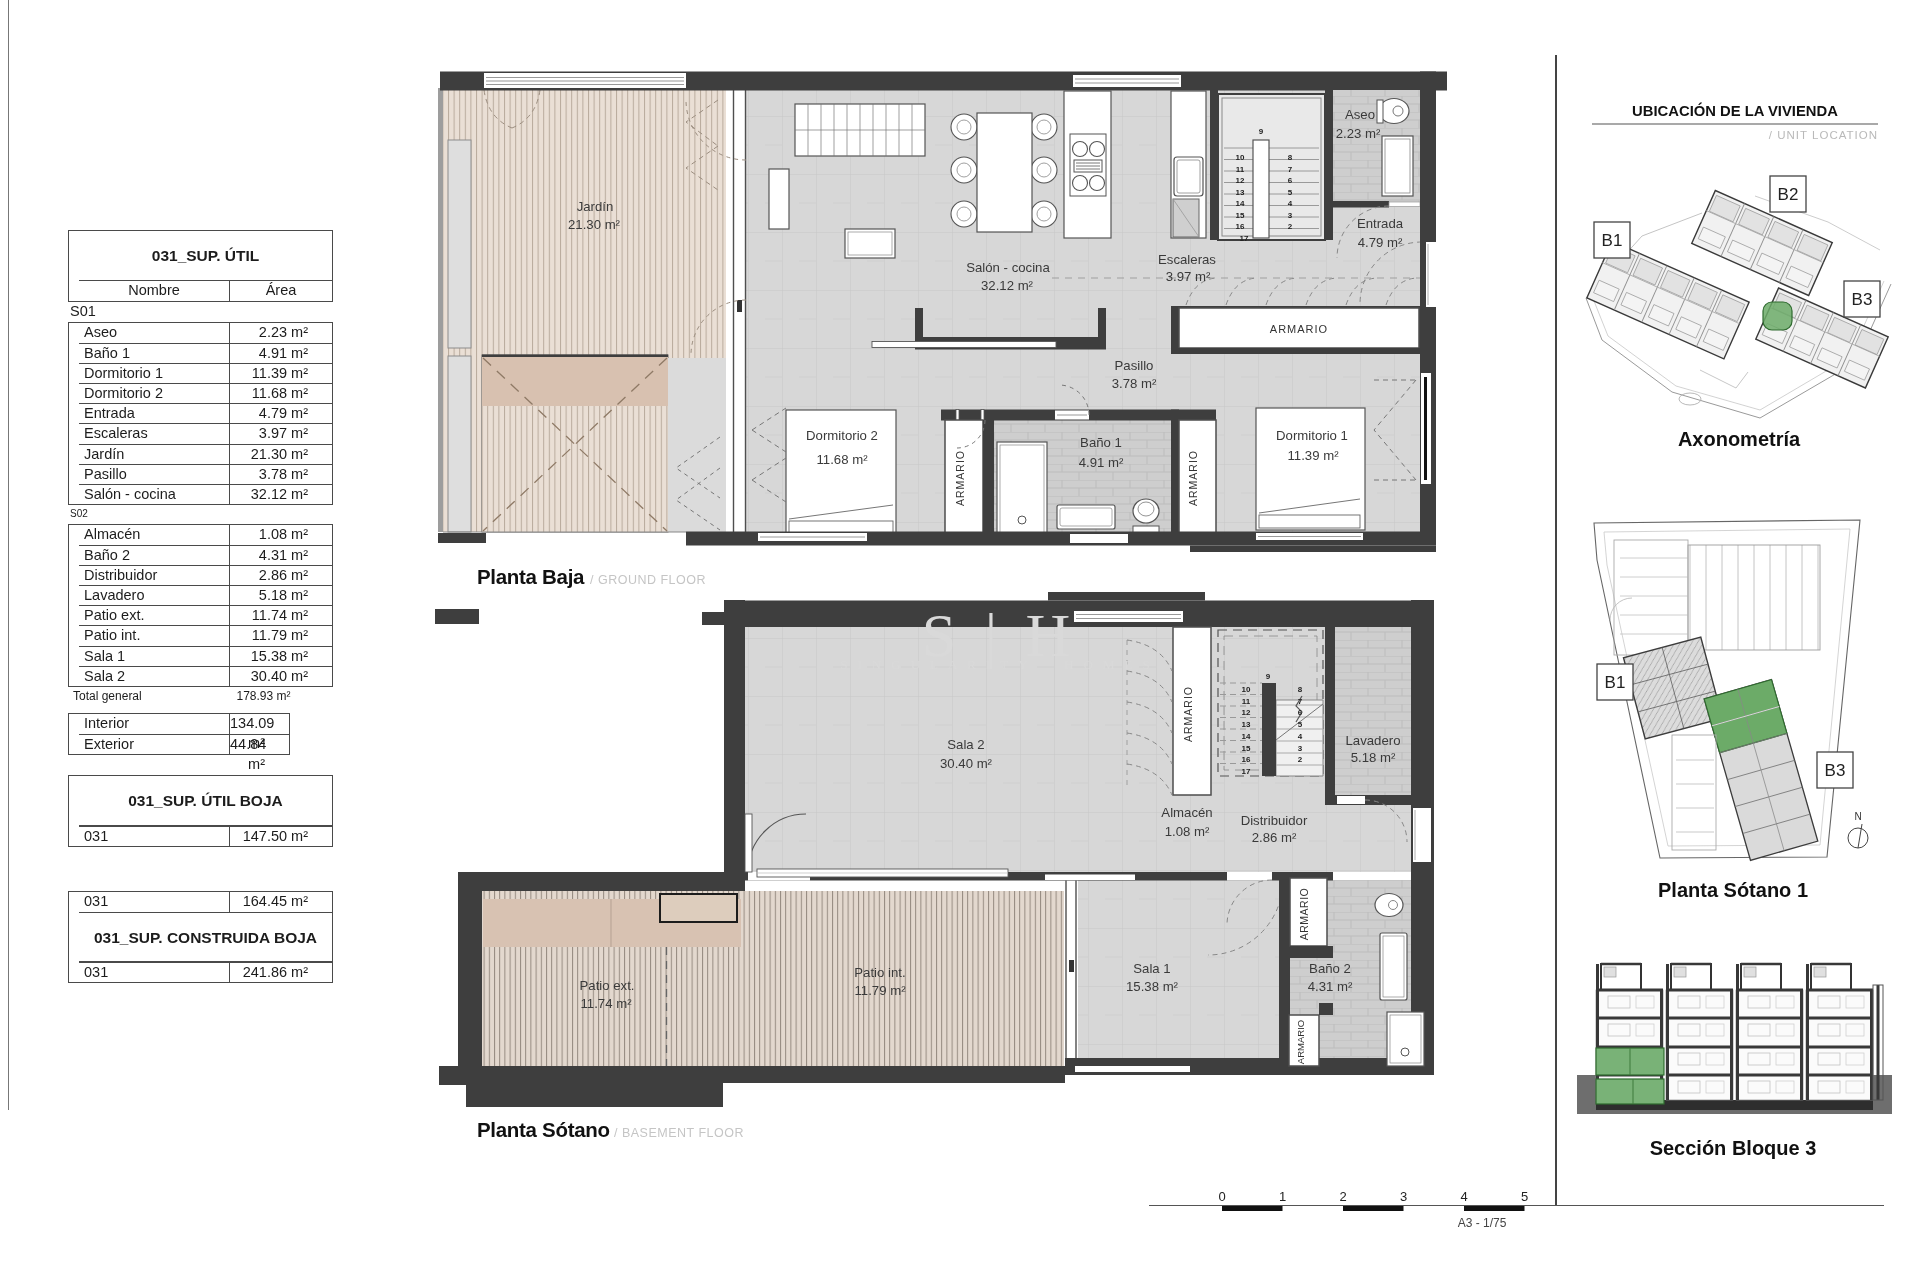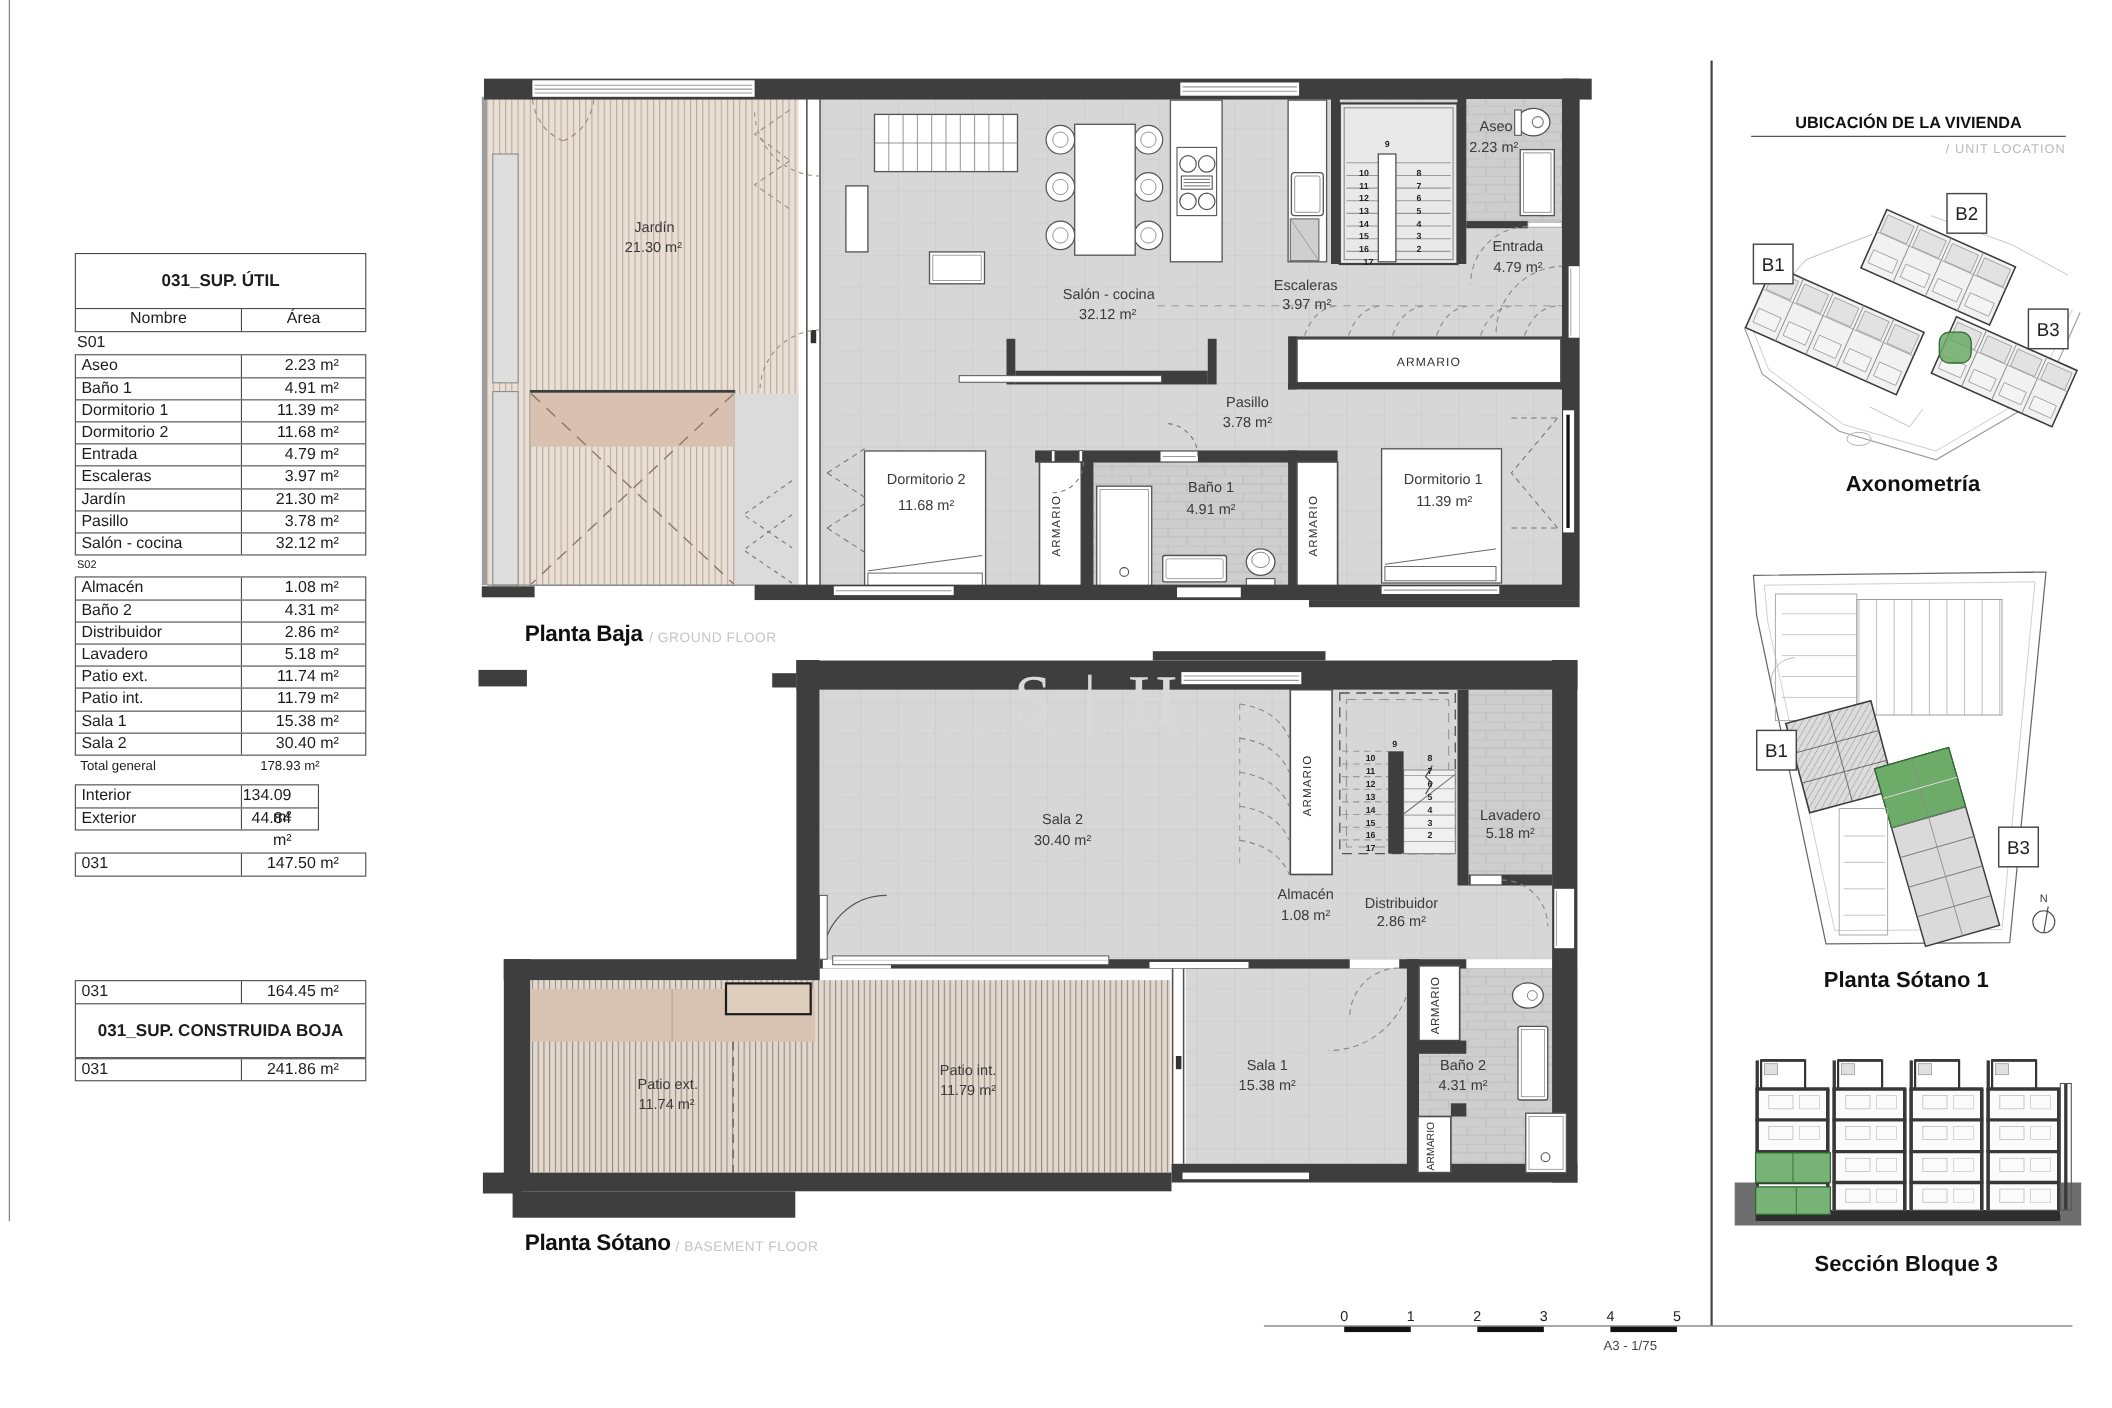--- a/index.html
+++ b/index.html
@@ -1,18 +1,18 @@
 <!DOCTYPE html>
 <html><head><meta charset="utf-8">
 <style>
 html,body{margin:0;padding:0;background:#fff;}
 #page{position:relative;width:1920px;height:1280px;background:#fff;overflow:hidden;
   font-family:"Liberation Sans",sans-serif;color:#1c1c1c;}
 .abs{position:absolute;}
-.tblbox{position:absolute;border:1px solid #4a4a4a;box-sizing:border-box;}
+.tblbox{position:absolute;border:1px solid #4a4a4a;box-sizing:border-box;padding-left:10px;}
 .trow{position:relative;border-top:1px solid #4a4a4a;height:20.1px;line-height:19.5px;font-size:14.5px;box-sizing:border-box;}
 .trow:first-child{border-top:none;}
 .tname{position:absolute;left:5px;top:0;}
 .tarea{position:absolute;left:150px;right:0;top:0;bottom:0;border-left:1px solid #4a4a4a;text-align:right;padding-right:24px;box-sizing:border-box;}
 .ttitle{font-weight:bold;text-align:center;font-size:15.5px;}
 .lbl{position:absolute;font-weight:bold;font-size:20.5px;color:#111;white-space:nowrap;letter-spacing:-0.3px;}
 .sublbl{position:absolute;font-size:12.5px;color:#c5c5c5;white-space:nowrap;letter-spacing:0.5px;text-align:center;}
 </style></head><body>
 <div id="page">
 <div class="tblbox" style="left:68px;top:230px;width:265px;">
@@ -104,20 +104,21 @@
       <div class="trow">
         <span class="tname">Interior</span>
         <span class="tarea">134.09 m²</span>
       </div>
       <div class="trow">
         <span class="tname">Exterior</span>
         <span class="tarea">44.84 m²</span>
       </div>
     </div>
     <div class="tblbox" style="left:68px;top:775px;width:265px;">
+      <div class="ttitle" style="height:50px;line-height:49px;border-bottom:1px solid #4a4a4a;box-sizing:border-box;">031_SUP. ÚTIL BOJA</div>
       <div class="trow">
         <span class="tname">031</span>
         <span class="tarea">147.50 m²</span>
       </div>
     </div>
     <div class="tblbox" style="left:68px;top:891px;width:265px;">
       <div class="trow">
         <span class="tname">031</span>
         <span class="tarea">164.45 m²</span>
       </div>

